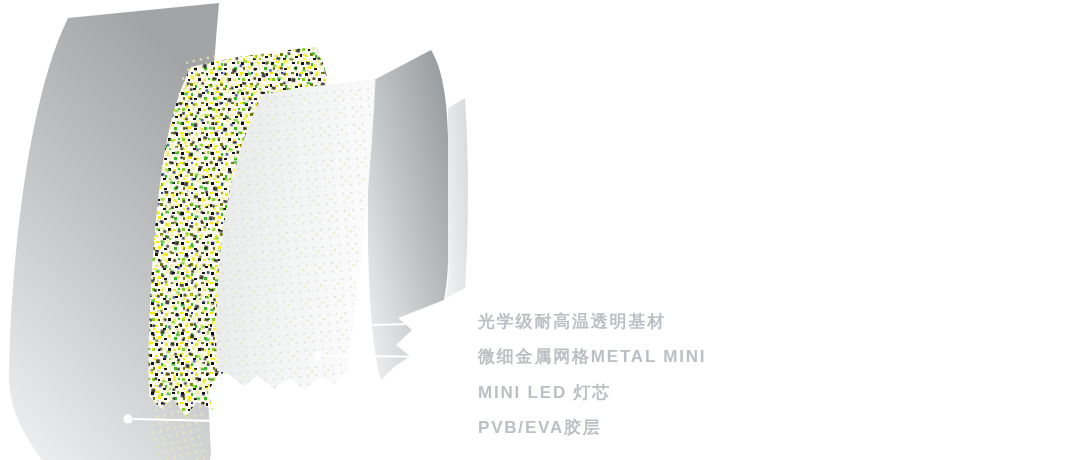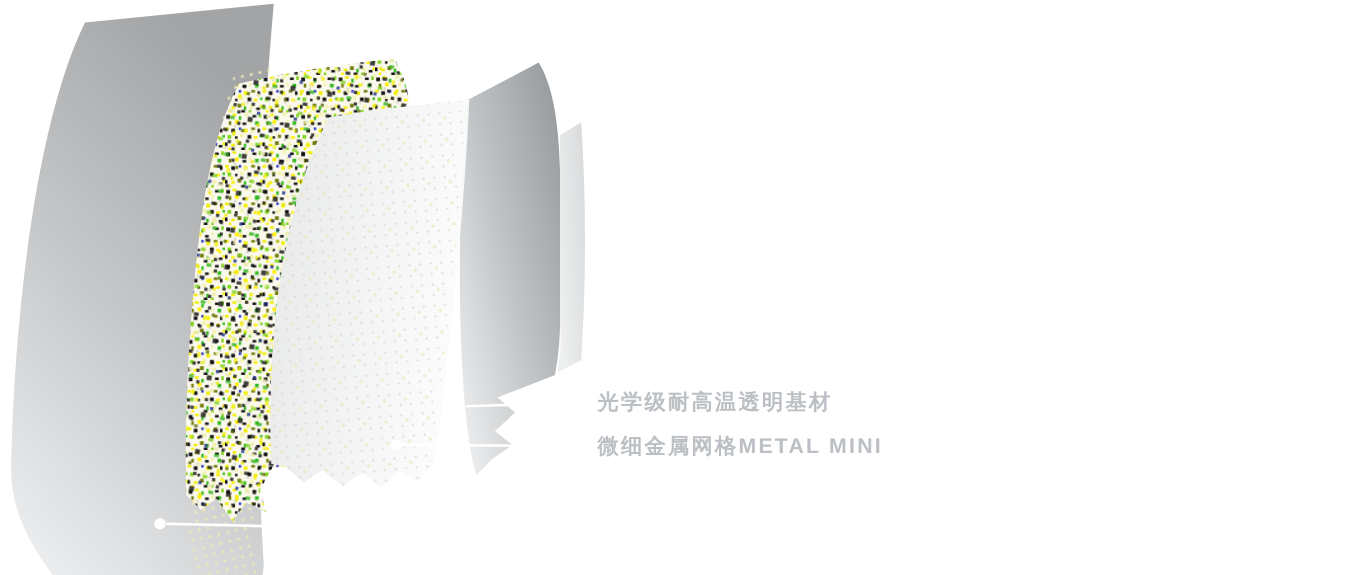--- a/index.html
+++ b/index.html
@@ -161,14 +161,16 @@
     <g>
       <circle class="callout-dot" cx="367" cy="325" r="4.6"></circle>
       <circle class="callout-dot" cx="317" cy="356" r="4.2"></circle>
       <circle class="callout-dot" cx="258" cy="391" r="4.2"></circle>
       <circle class="callout-dot" cx="128" cy="419" r="4.6"></circle>
     </g>
   </svg>
 
   <div class="callout-label row-1">光学级耐高温透明基材</div>
   <div class="callout-label row-2">微细金属网格METAL MINI</div>
+  <div class="callout-label row-3">MINI LED 灯芯</div>
+  <div class="callout-label row-4">PVB/EVA胶层</div>
 
 </div>
 
 </body></html>

